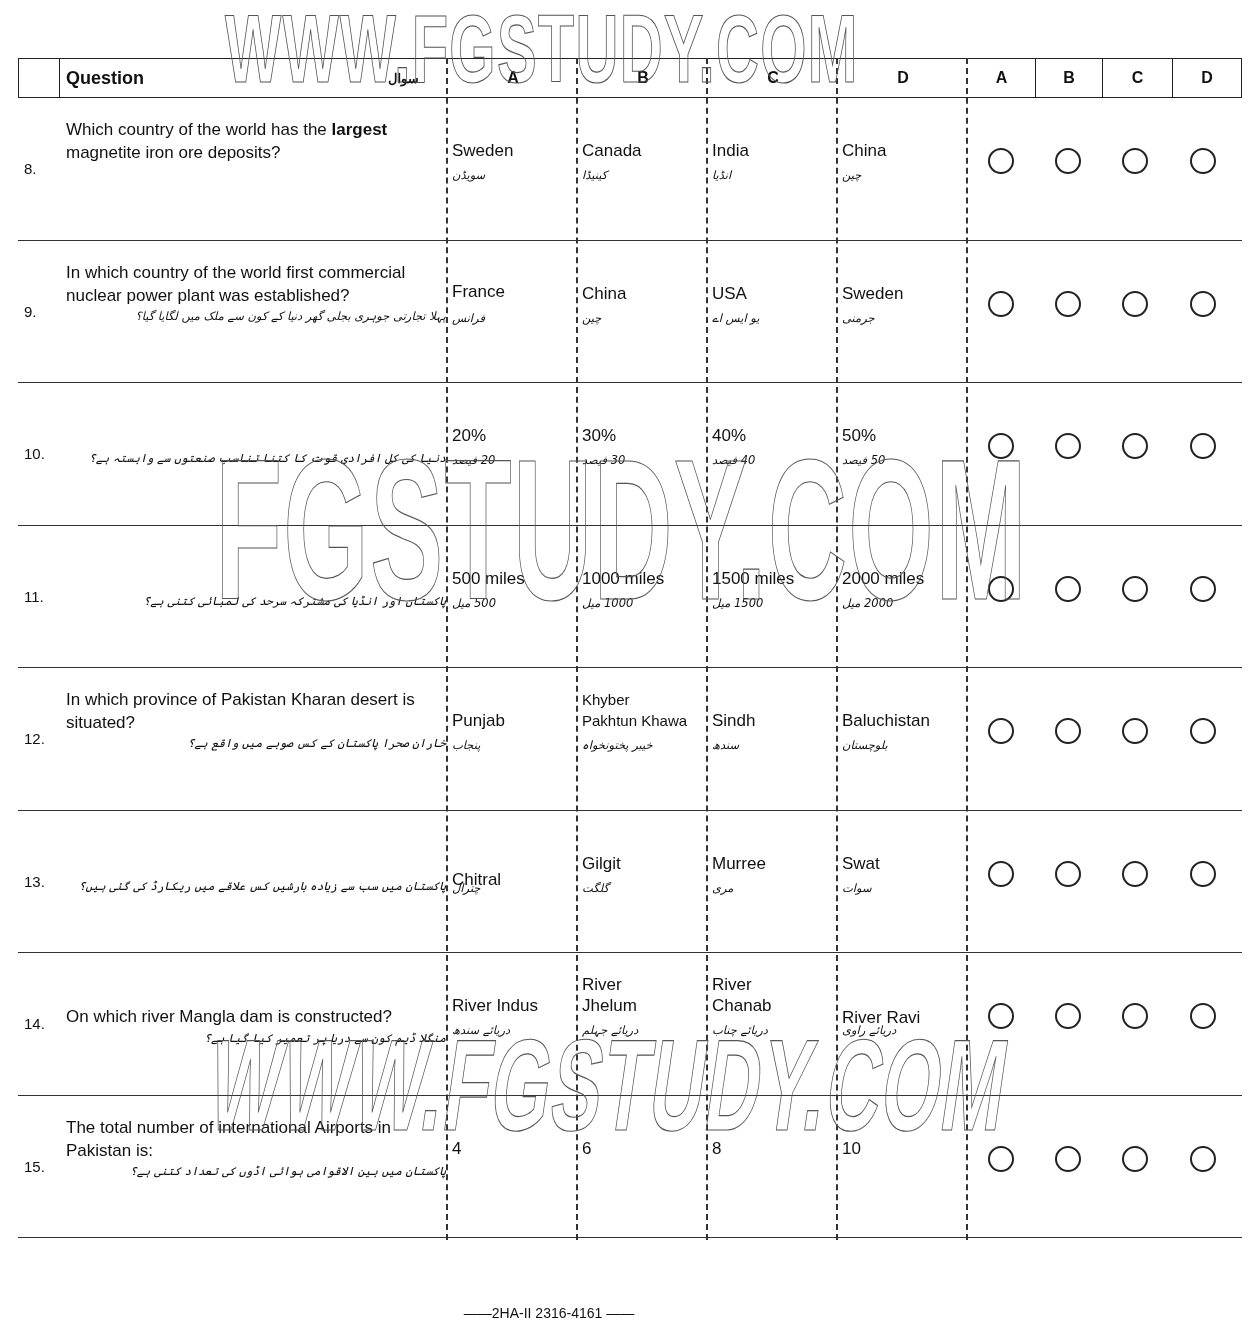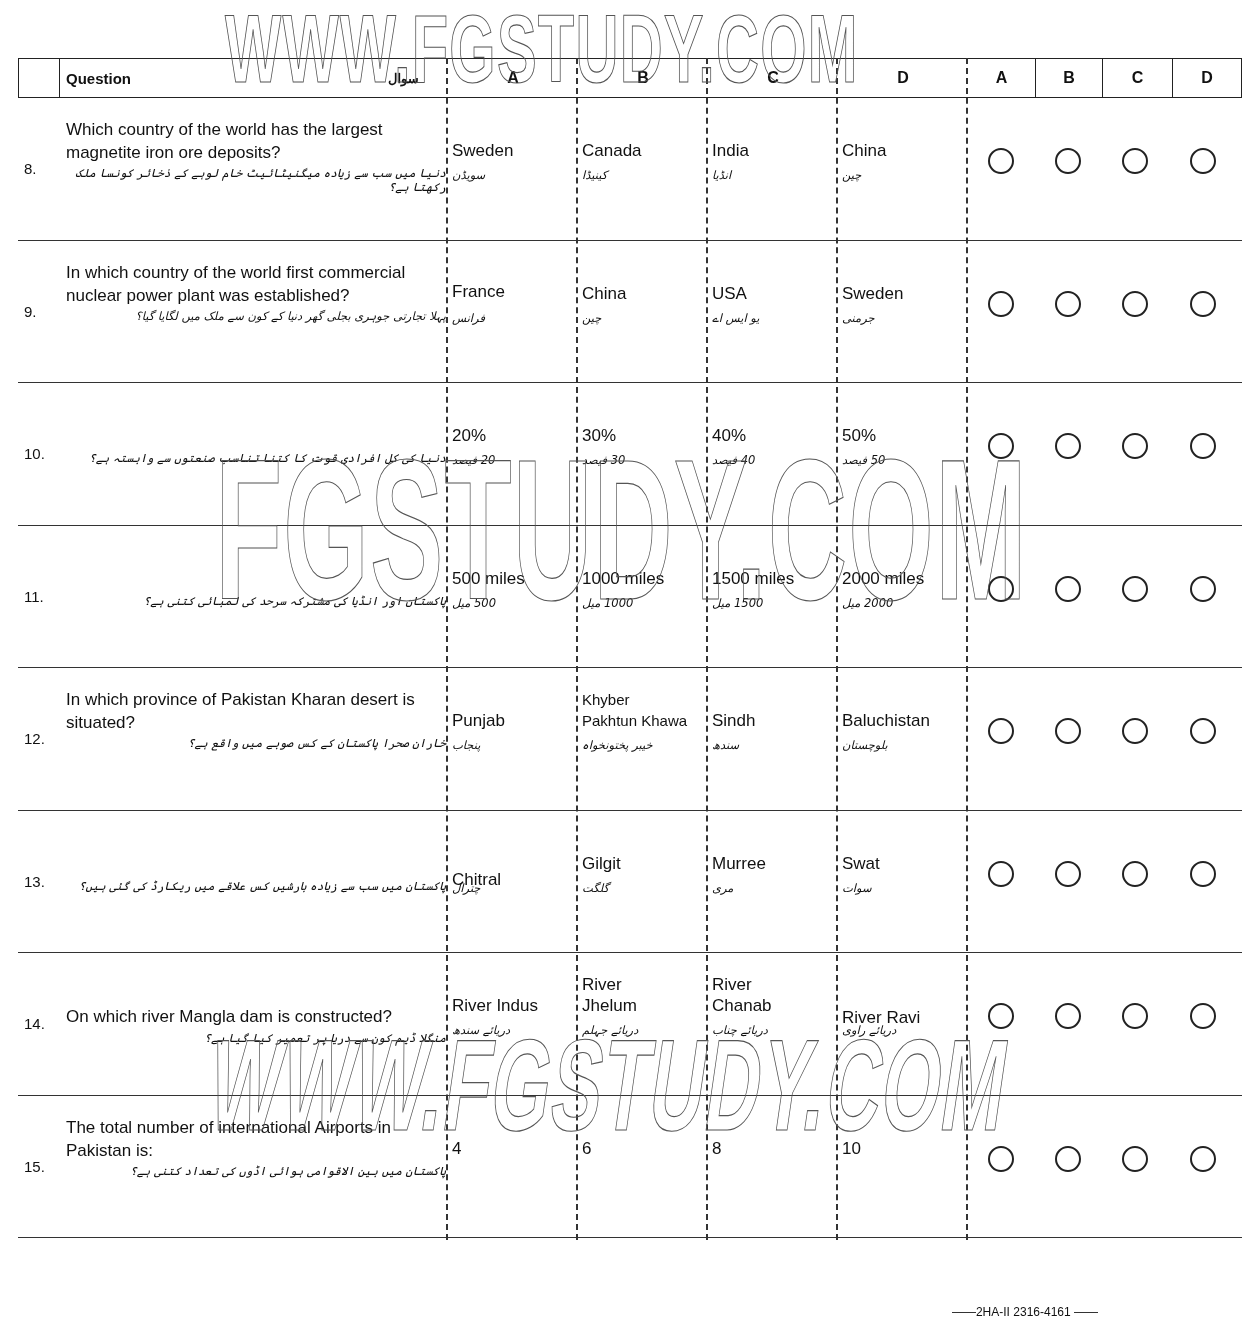--- a/index.html
+++ b/index.html
@@ -12,42 +12,42 @@
       transform-origin: left top; pointer-events: none; z-index: 5; white-space: nowrap;
     }
     .wm-top { left: 225px; top: -6px; font-size: 96px; transform: scaleX(0.62); }
     .wm-mid { left: 215px; top: 415px; font-size: 200px; transform: scaleX(0.55); }
     .wm-bot { left: 222px; top: 1010px; font-size: 130px; transform: scaleX(0.58) skewX(-14deg); }
 
     .sheet { position: absolute; left: 18px; top: 58px; width: 1224px; }
 
     
     .hdr { position: relative; height: 40px; border-top: 1.5px solid #222; border-bottom: 1.5px solid #222; }
-    .hdr .cell { position: absolute; top: 0; height: 100%; display: flex; align-items: center; justify-content: center; font-weight: bold; font-size: 15px; }
+    .hdr .cell { position: absolute; top: 0; height: 100%; display: flex; align-items: center; justify-content: center; font-weight: bold; font-size: 18px; }
     .hdr .num-box { left: 0; width: 42px; border-left: 1.5px solid #222; border-right: 1.5px solid #222; }
     .hdr .q-label { left: 48px; width: 380px; justify-content: flex-start; }
     .hdr .urdu-hdr { left: 370px; width: 60px; justify-content: flex-end; font-size: 13px; direction: rtl; }
     .hdr .opt-h { font-size: 16px; }
     .hdr .ans-h { border-left: 1.5px solid #222; }
     .hdr .ans-h.last { border-right: 1.5px solid #222; }
 
     .vdash { position: absolute; border-left: 2px dashed #333; }
 
     .row { position: relative; height: 142.5px; border-bottom: 1.5px solid #333; }
     .qnum { position: absolute; left: 6px; font-size: 15px; }
     .qtext { position: absolute; left: 48px; width: 378px; font-size: 17px; line-height: 23px; }
-    .qtext .bold { font-weight: normal; }
+    .qtext .bold { font-weight: bold; }
     .qtext.justify { text-align: justify; text-align-last: left; }
     .qurdu { position: absolute; right: 0; width: 400px; text-align: right; direction: rtl; font-family: "DejaVu Sans", sans-serif; font-size: 11.5px; font-style: italic; }
     .opt { position: absolute; font-size: 17px; line-height: 21px; }
     .opt .small { font-size: 15px; line-height: 17px; }
     .opt-ur { position: absolute; font-family: "DejaVu Sans", sans-serif; font-size: 11.5px; font-style: italic; direction: rtl; text-align: left; unicode-bidi: plaintext; }
     .bubble { position: absolute; width: 26px; height: 26px; border: 2px solid #222; border-radius: 50%; background: #fff; cursor: pointer; }
 
-    .footer { position: absolute; left: 0; width: 1098px; top: 1305px; text-align: right; font-size: 12px; }
+    .footer { position: absolute; left: 0; width: 1098px; top: 1305px; text-align: center; font-size: 14px; }
   </style>
 </head>
 <body>
 
 <div class="watermark wm-top">WWW.FGSTUDY.COM</div>
 <div class="watermark wm-mid">FGSTUDY.COM</div>
 <div class="watermark wm-bot">WWW.FGSTUDY.COM</div>
 
 <div class="sheet">
 
@@ -68,21 +68,20 @@
   <div class="vdash" style="left:428px;top:0;height:1182px;"></div>
   <div class="vdash" style="left:558px;top:0;height:1182px;"></div>
   <div class="vdash" style="left:688px;top:0;height:1182px;"></div>
   <div class="vdash" style="left:818px;top:0;height:1182px;"></div>
   <div class="vdash" style="left:948px;top:0;height:1182px;"></div>
 
   <div id="rows">
       <div class="row">
         <div class="qnum" style="top:62px;">8.</div>
         <div class="qtext" style="top:20px;"><span>Which country of the world has the </span><span class="bold">largest</span><span> magnetite iron ore deposits?</span></div>
-        <div class="qurdu" style="top:68px;right:796px;">دنیا میں سب سے زیادہ میگنیٹائیٹ خام لوہے کے ذخائر کونسا ملک رکھتا ہے؟</div>
         <div class="opt" style="left:434px;top:42px;"><span class="">Sweden</span></div>
         <div class="opt-ur" style="left:434px;top:70px;">سویڈن</div>
         <div class="bubble" style="left:970px;top:50px;"></div>
         <div class="opt" style="left:564px;top:42px;"><span class="">Canada</span></div>
         <div class="opt-ur" style="left:564px;top:70px;">کینیڈا</div>
         <div class="bubble" style="left:1037px;top:50px;"></div>
         <div class="opt" style="left:694px;top:42px;"><span class="">India</span></div>
         <div class="opt-ur" style="left:694px;top:70px;">انڈیا</div>
         <div class="bubble" style="left:1104px;top:50px;"></div>
         <div class="opt" style="left:824px;top:42px;"><span class="">China</span></div>

